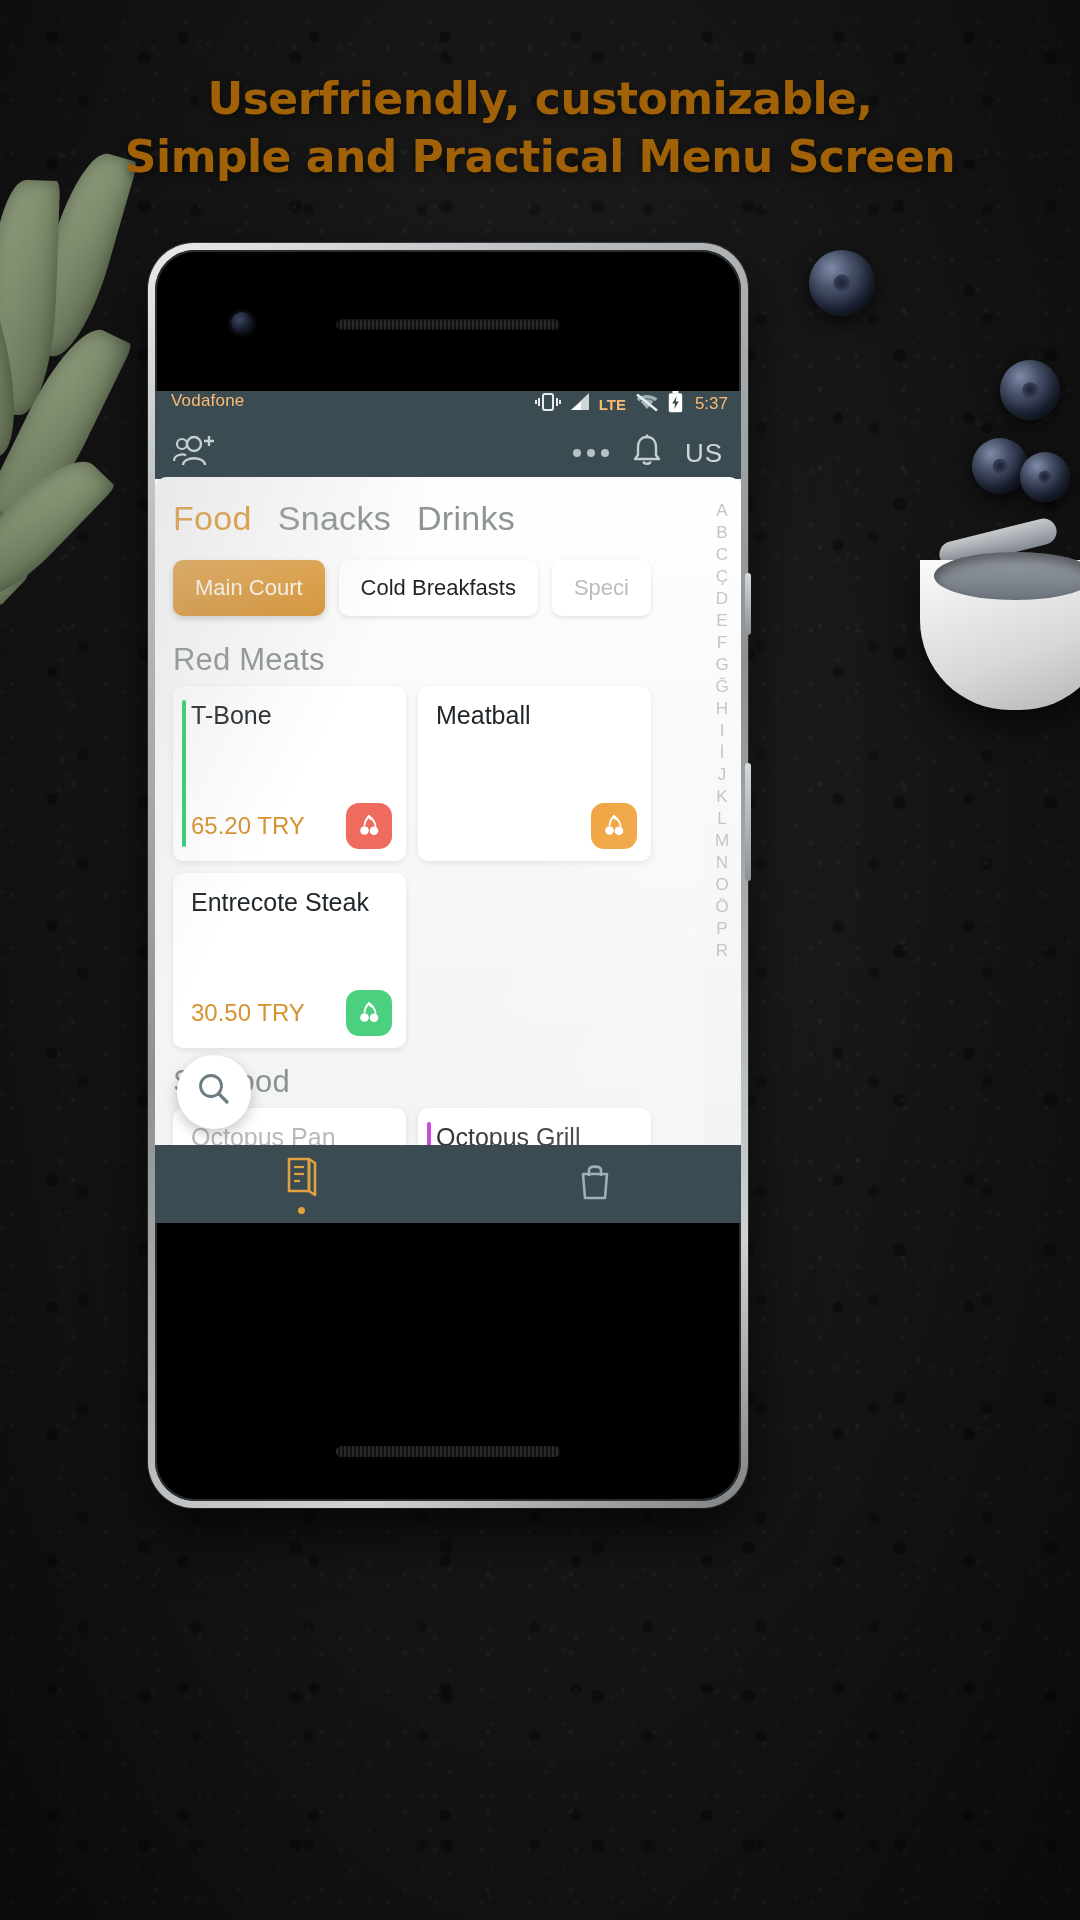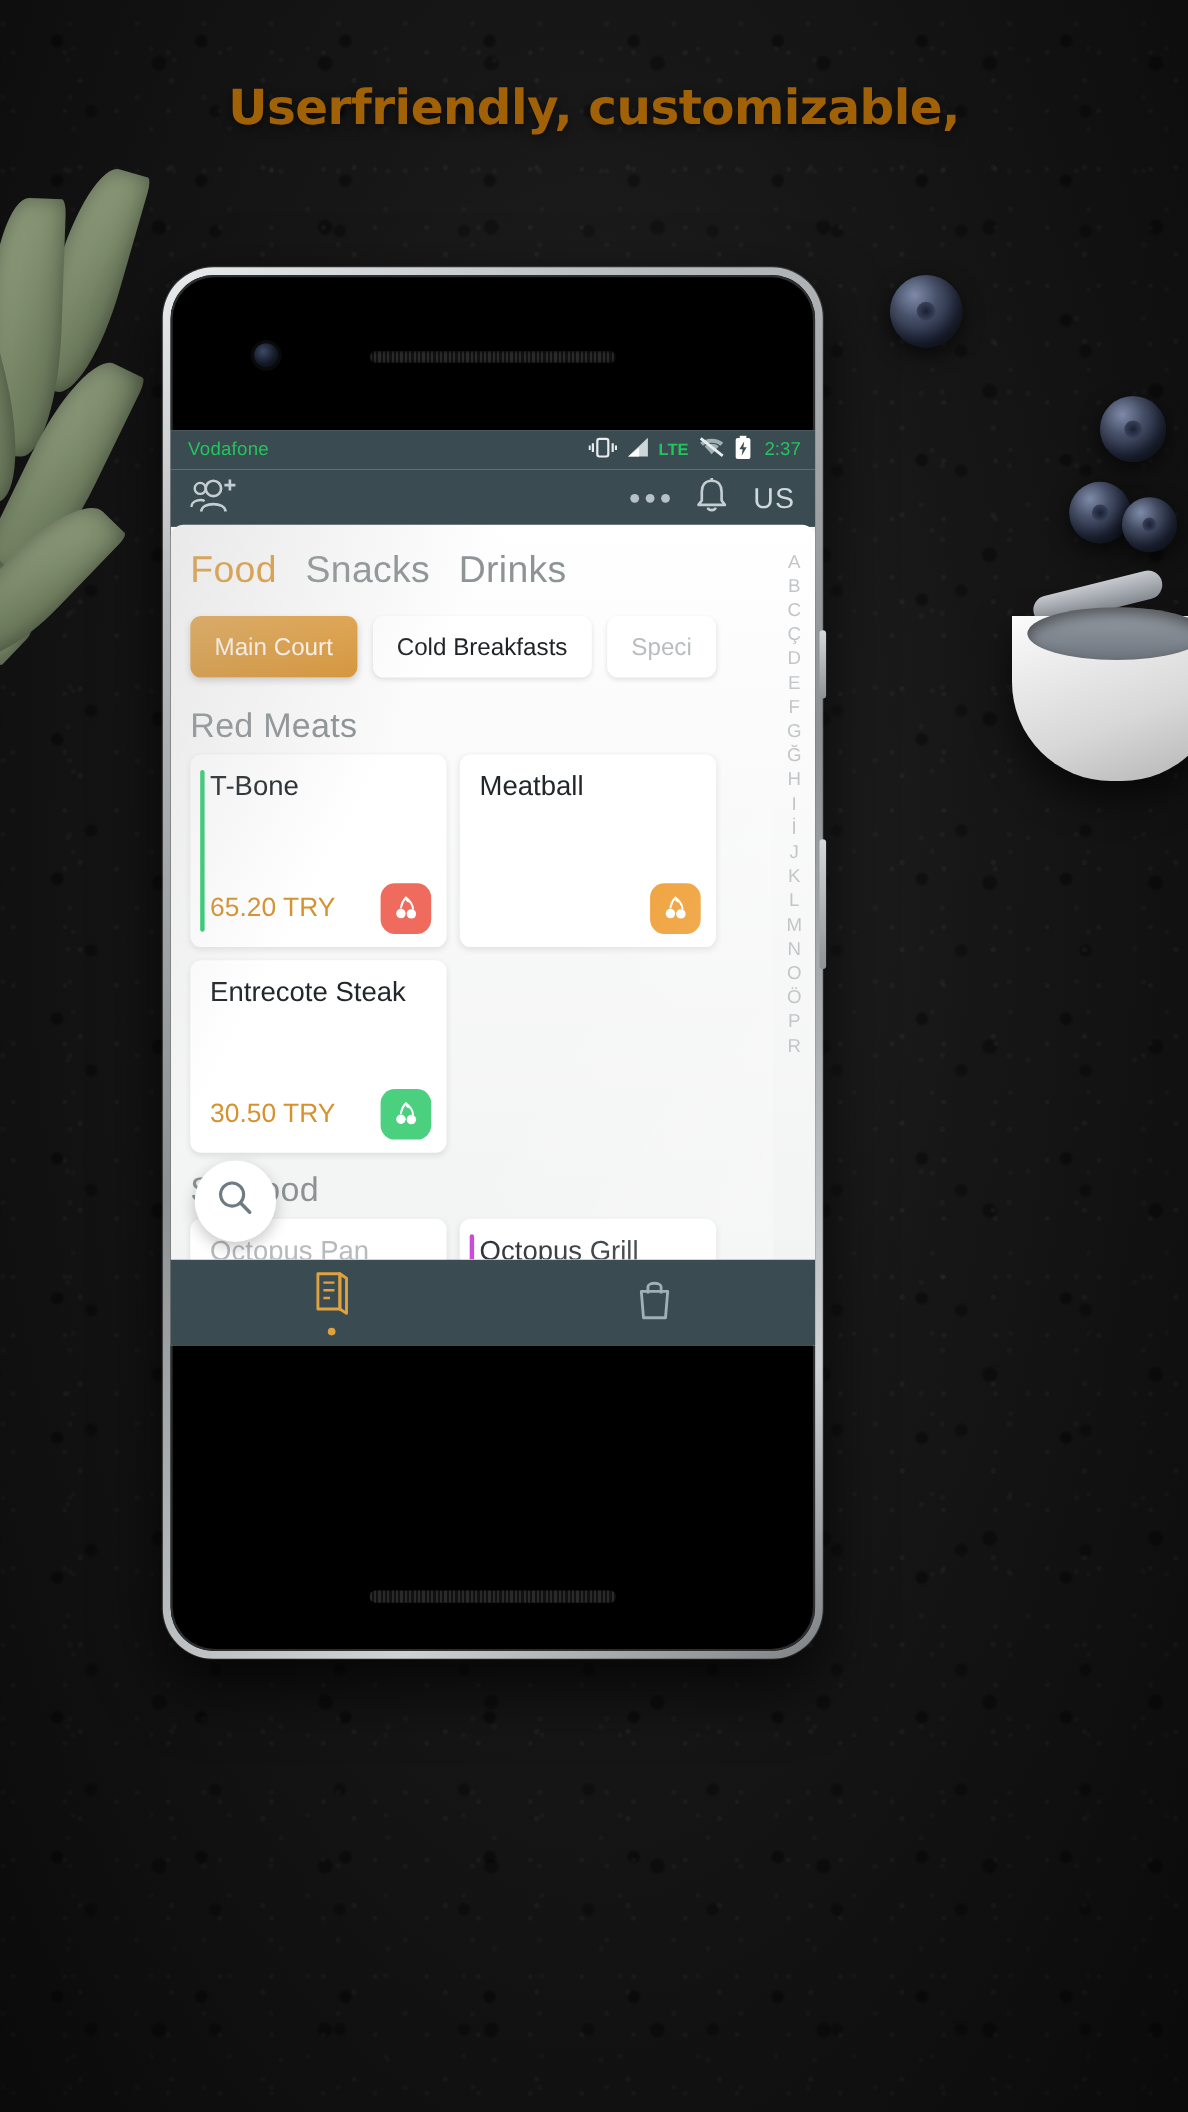--- a/index.html
+++ b/index.html
@@ -68,22 +68,22 @@
   .speaker{position:absolute;left:50%;transform:translateX(-50%);top:69px;width:224px;height:11px;border-radius:6px;
     background:repeating-linear-gradient(90deg,#2a2a2a 0 2px,#111 2px 4px);box-shadow:inset 0 0 3px #000;}
   .speaker-bot{position:absolute;left:50%;transform:translateX(-50%);bottom:44px;width:224px;height:11px;border-radius:6px;
     background:repeating-linear-gradient(90deg,#2a2a2a 0 2px,#111 2px 4px);}
 
   
   .screen{position:absolute;left:0;right:0;top:141px;height:832px;background:#f4f5f5;overflow:hidden;
     display:flex;flex-direction:column;}
 
   
-  .statusbar{height:36px;background:#3a4b52;display:flex;align-items:center;
-    padding:0 13px 0 16px;color:#22c55e;font-size:16px;flex:0 0 auto;gap:28px;}
+  .statusbar{height:36px;background:#3a4b52;display:flex;align-items:flex-start;
+    padding:0 13px 0 16px;color:#fdba74;font-size:16px;flex:0 0 auto;gap:28px;}
   .carrier{font-size:17px;letter-spacing:.2px;}
   .sb-right{margin-left:auto;display:flex;align-items:center;gap:9px;}
   .sb-time{font-size:17px;margin-left:3px;}
 
   
   .toolbar{height:52px;background:#3a4b52;display:flex;align-items:center;padding:0 18px;flex:0 0 auto;}
   .tb-right{margin-left:auto;display:flex;align-items:center;gap:22px;}
   .tb-dots{display:flex;gap:6px;align-items:center;}
   .tb-dots i{width:8px;height:8px;border-radius:50%;background:#b6c2c7;display:block;}
   .lang{color:#cfd8dc;font-size:26px;letter-spacing:1px;}
@@ -156,20 +156,21 @@
   <div class="berry" style="right:52px;top:438px;width:56px;height:56px;"></div>
   <div class="berry" style="right:10px;top:452px;width:50px;height:50px;"></div>
 
   <div class="spoon"></div>
   <div class="cup"></div>
   <div class="cupin"></div>
 </div>
 
 <div class="headline">
   <div>Userfriendly, customizable,</div>
+  <div>Simple and Practical Menu Screen</div>
 </div>
 
 <div class="phone">
   <div class="btn-side" style="top:330px;height:62px;"></div>
   <div class="btn-side" style="top:520px;height:118px;"></div>
 
   <div class="phone-inner">
     <div class="notch-cam"></div>
     <div class="speaker"></div>
     <div class="speaker-bot"></div>
@@ -202,21 +203,21 @@
                 <line x1="2" y1="1.5" x2="22" y2="17.5" stroke="#e8ecee" stroke-width="2.6"></line>
               </svg>
           </span>
           <span>
             <svg width="15" height="22" viewBox="0 0 15 22">
                 <rect x="4.5" y="0" width="6" height="2.4" fill="#fff"></rect>
                 <rect x="0.8" y="2.2" width="13.4" height="19" rx="1.8" fill="#fff"></rect>
                 <path d="M8.6 5.2 L4.2 12.4 L7.1 12.4 L6.2 18.3 L10.8 10.6 L7.8 10.6 Z" fill="#3a4b52"></path>
               </svg>
           </span>
-          <span class="sb-time">2:37</span>
+          <span class="sb-time">5:37</span>
         </span>
       </div>
 
       <div class="toolbar">
         <span>
           <svg width="44" height="34" viewBox="0 0 44 34">
             <circle cx="21" cy="10" r="7" fill="none" stroke="#c4ced3" stroke-width="2.4"></circle>
             <path d="M10 31 C10 22 32 22 32 31" fill="none" stroke="#c4ced3" stroke-width="2.4"></path>
             <circle cx="9" cy="10" r="5" fill="none" stroke="#c4ced3" stroke-width="2.2"></circle>
             <path d="M1 27 C1 20.5 10 19.5 13 21.5" fill="none" stroke="#c4ced3" stroke-width="2.2"></path>

